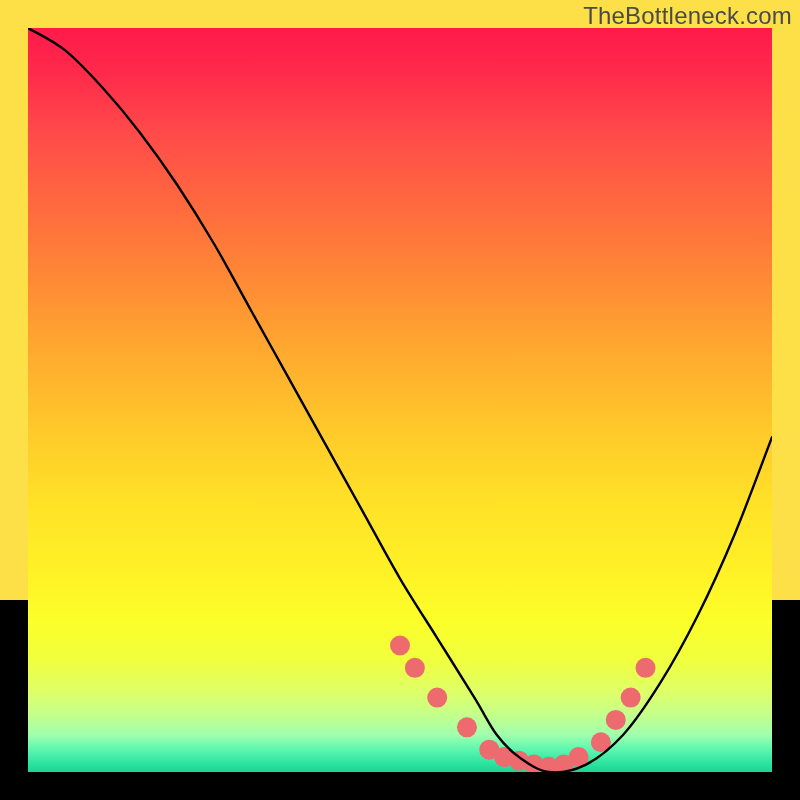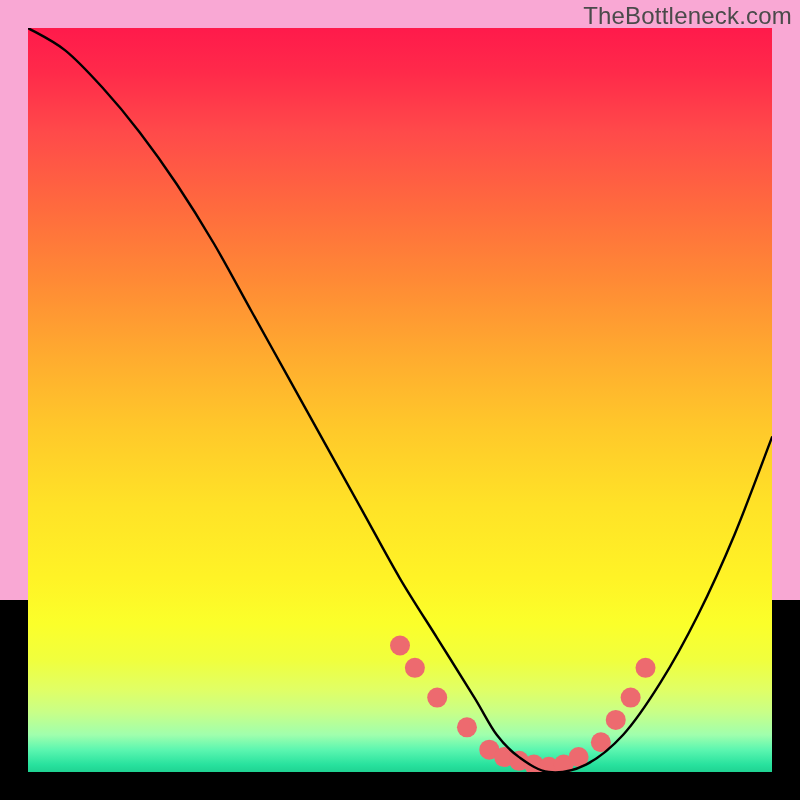--- a/index.html
+++ b/index.html
@@ -9,21 +9,21 @@
     height: 800px;
     background: #000;
     font-family: Arial, Helvetica, sans-serif;
   }
   .frame {
     position: absolute;
     left: 0;
     top: 0;
     width: 800px;
     height: 600px;
-    background: #f9a8d4;
+    background: #fde047;
   }
   .plot-area {
     position: absolute;
     left: 28px;
     top: 28px;
     width: 744px;
     height: 744px;
     overflow: hidden;
   }
   .gradient {

